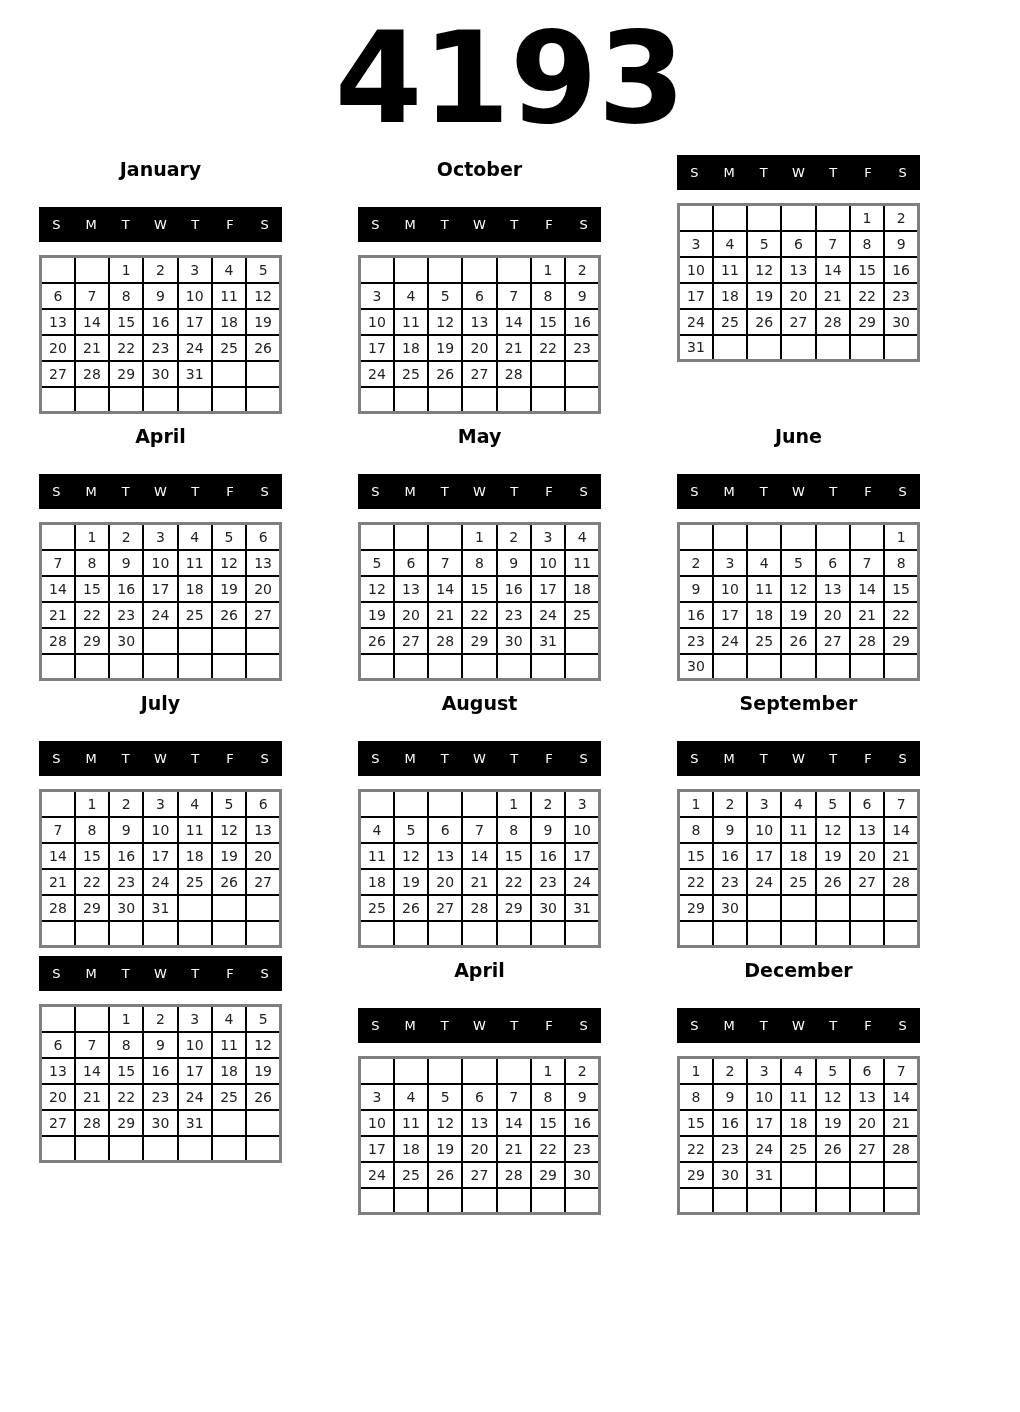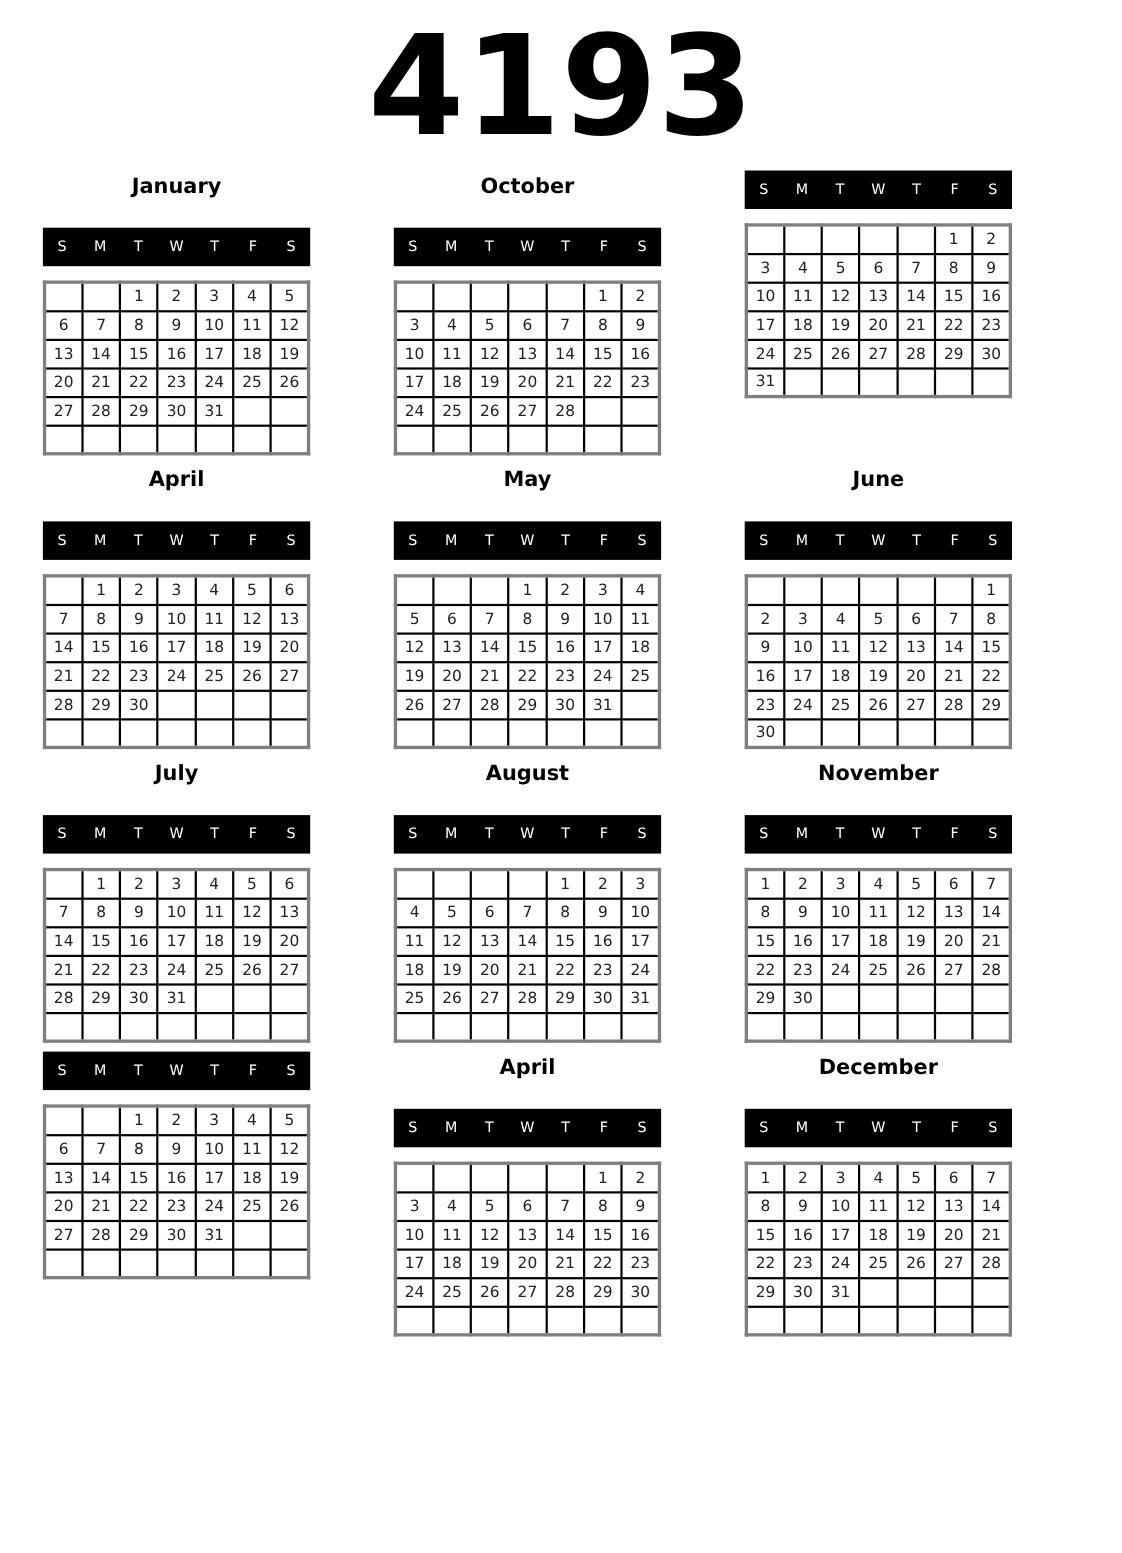--- a/index.html
+++ b/index.html
@@ -646,21 +646,21 @@
               <td></td>
               <td></td>
               <td></td>
               <td></td>
             </tr>
           </tbody>
     </table>
   </div>
 
   <div class="month">
-    <div class="month-name">November</div>
+    <div class="month-name">September</div>
     <div class="weekbar">
           <div class="wd">S</div>
           <div class="wd">M</div>
           <div class="wd">T</div>
           <div class="wd">W</div>
           <div class="wd">T</div>
           <div class="wd">F</div>
           <div class="wd">S</div>
         </div>
     <table class="day-grid">

